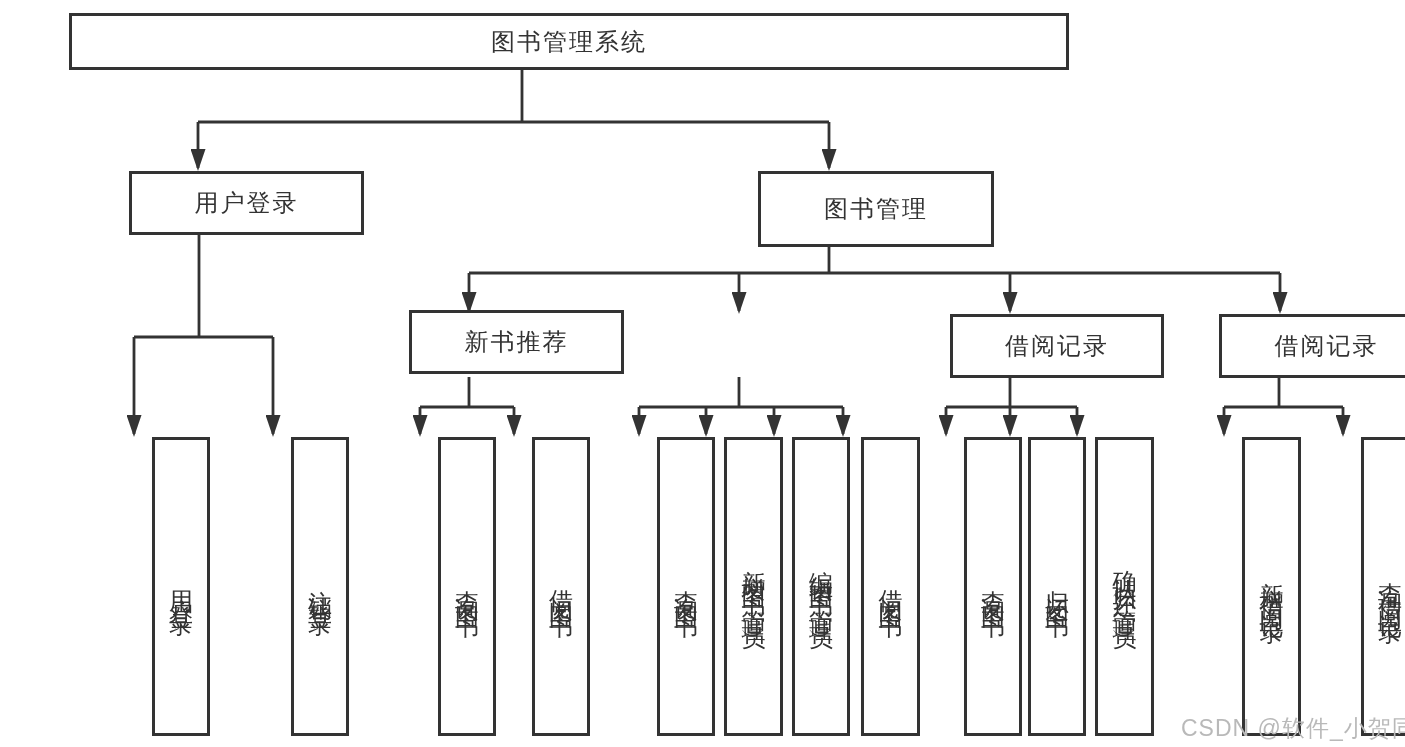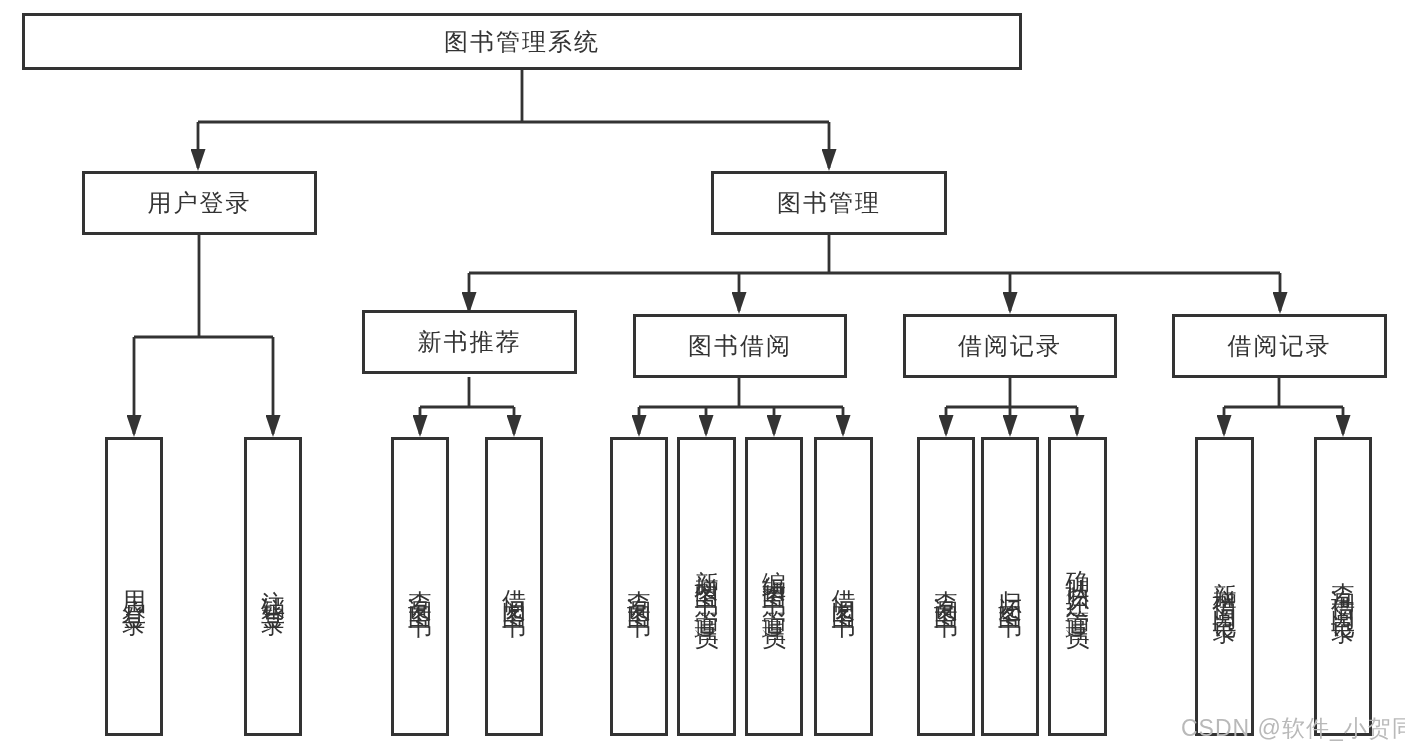--- a/index.html
+++ b/index.html
@@ -20,20 +20,21 @@
     background:#ffffff;
     border:3px solid #333333;
     color:#333333;
     display:flex;
     align-items:center;
     justify-content:center;
     z-index:2;
     font-size:24px;
     letter-spacing:2px;
     white-space:nowrap;
+    margin-left:47px;
   }
   .leaf{
     writing-mode:vertical-rl;
     text-orientation:mixed;
     font-size:24px;
     letter-spacing:8px;
     white-space:normal;
   }
   .watermark{
     position:absolute;
@@ -86,24 +87,23 @@
       <line x1="1010" y1="407" x2="1010" y2="434" marker-end="url(#arw)"></line>
       <line x1="1077" y1="407" x2="1077" y2="434" marker-end="url(#arw)"></line>
       <line x1="1224" y1="407" x2="1224" y2="434" marker-end="url(#arw)"></line>
       <line x1="1343" y1="407" x2="1343" y2="434" marker-end="url(#arw)"></line>
     </g>
   </svg>
 
   <div class="node" style="left:22px;top:13px;width:1000px;height:57px;">图书管理系统</div>
 
   <div class="node" style="left:82px;top:171px;width:235px;height:64px;">用户登录</div>
-  <div class="node" style="left:711px;top:171px;width:236px;height:64px;">图书管理</div>
+  <div class="node" style="left:711px;top:171px;width:236px;height:76px;">图书管理</div>
 
   <div class="node" style="left:362px;top:310px;width:215px;height:64px;text-align:center;">新书推荐</div>
-  <div class="node" style="left:633px;top:314px;width:214px;height:64px;">图书借阅</div>
   <div class="node" style="left:903px;top:314px;width:214px;height:64px;">借阅记录</div>
   <div class="node" style="left:1172px;top:314px;width:215px;height:64px;">借阅记录</div>
 
   <div class="node leaf" style="left:105px;top:437px;width:58px;height:299px;">用户登录</div>
   <div class="node leaf" style="left:244px;top:437px;width:58px;height:299px;">注销登录</div>
 
   <div class="node leaf" style="left:391px;top:437px;width:58px;height:299px;">查询图书</div>
   <div class="node leaf" style="left:485px;top:437px;width:58px;height:299px;">借阅图书</div>
 
   <div class="node leaf" style="left:610px;top:437px;width:58px;height:299px;">查询图书</div>

